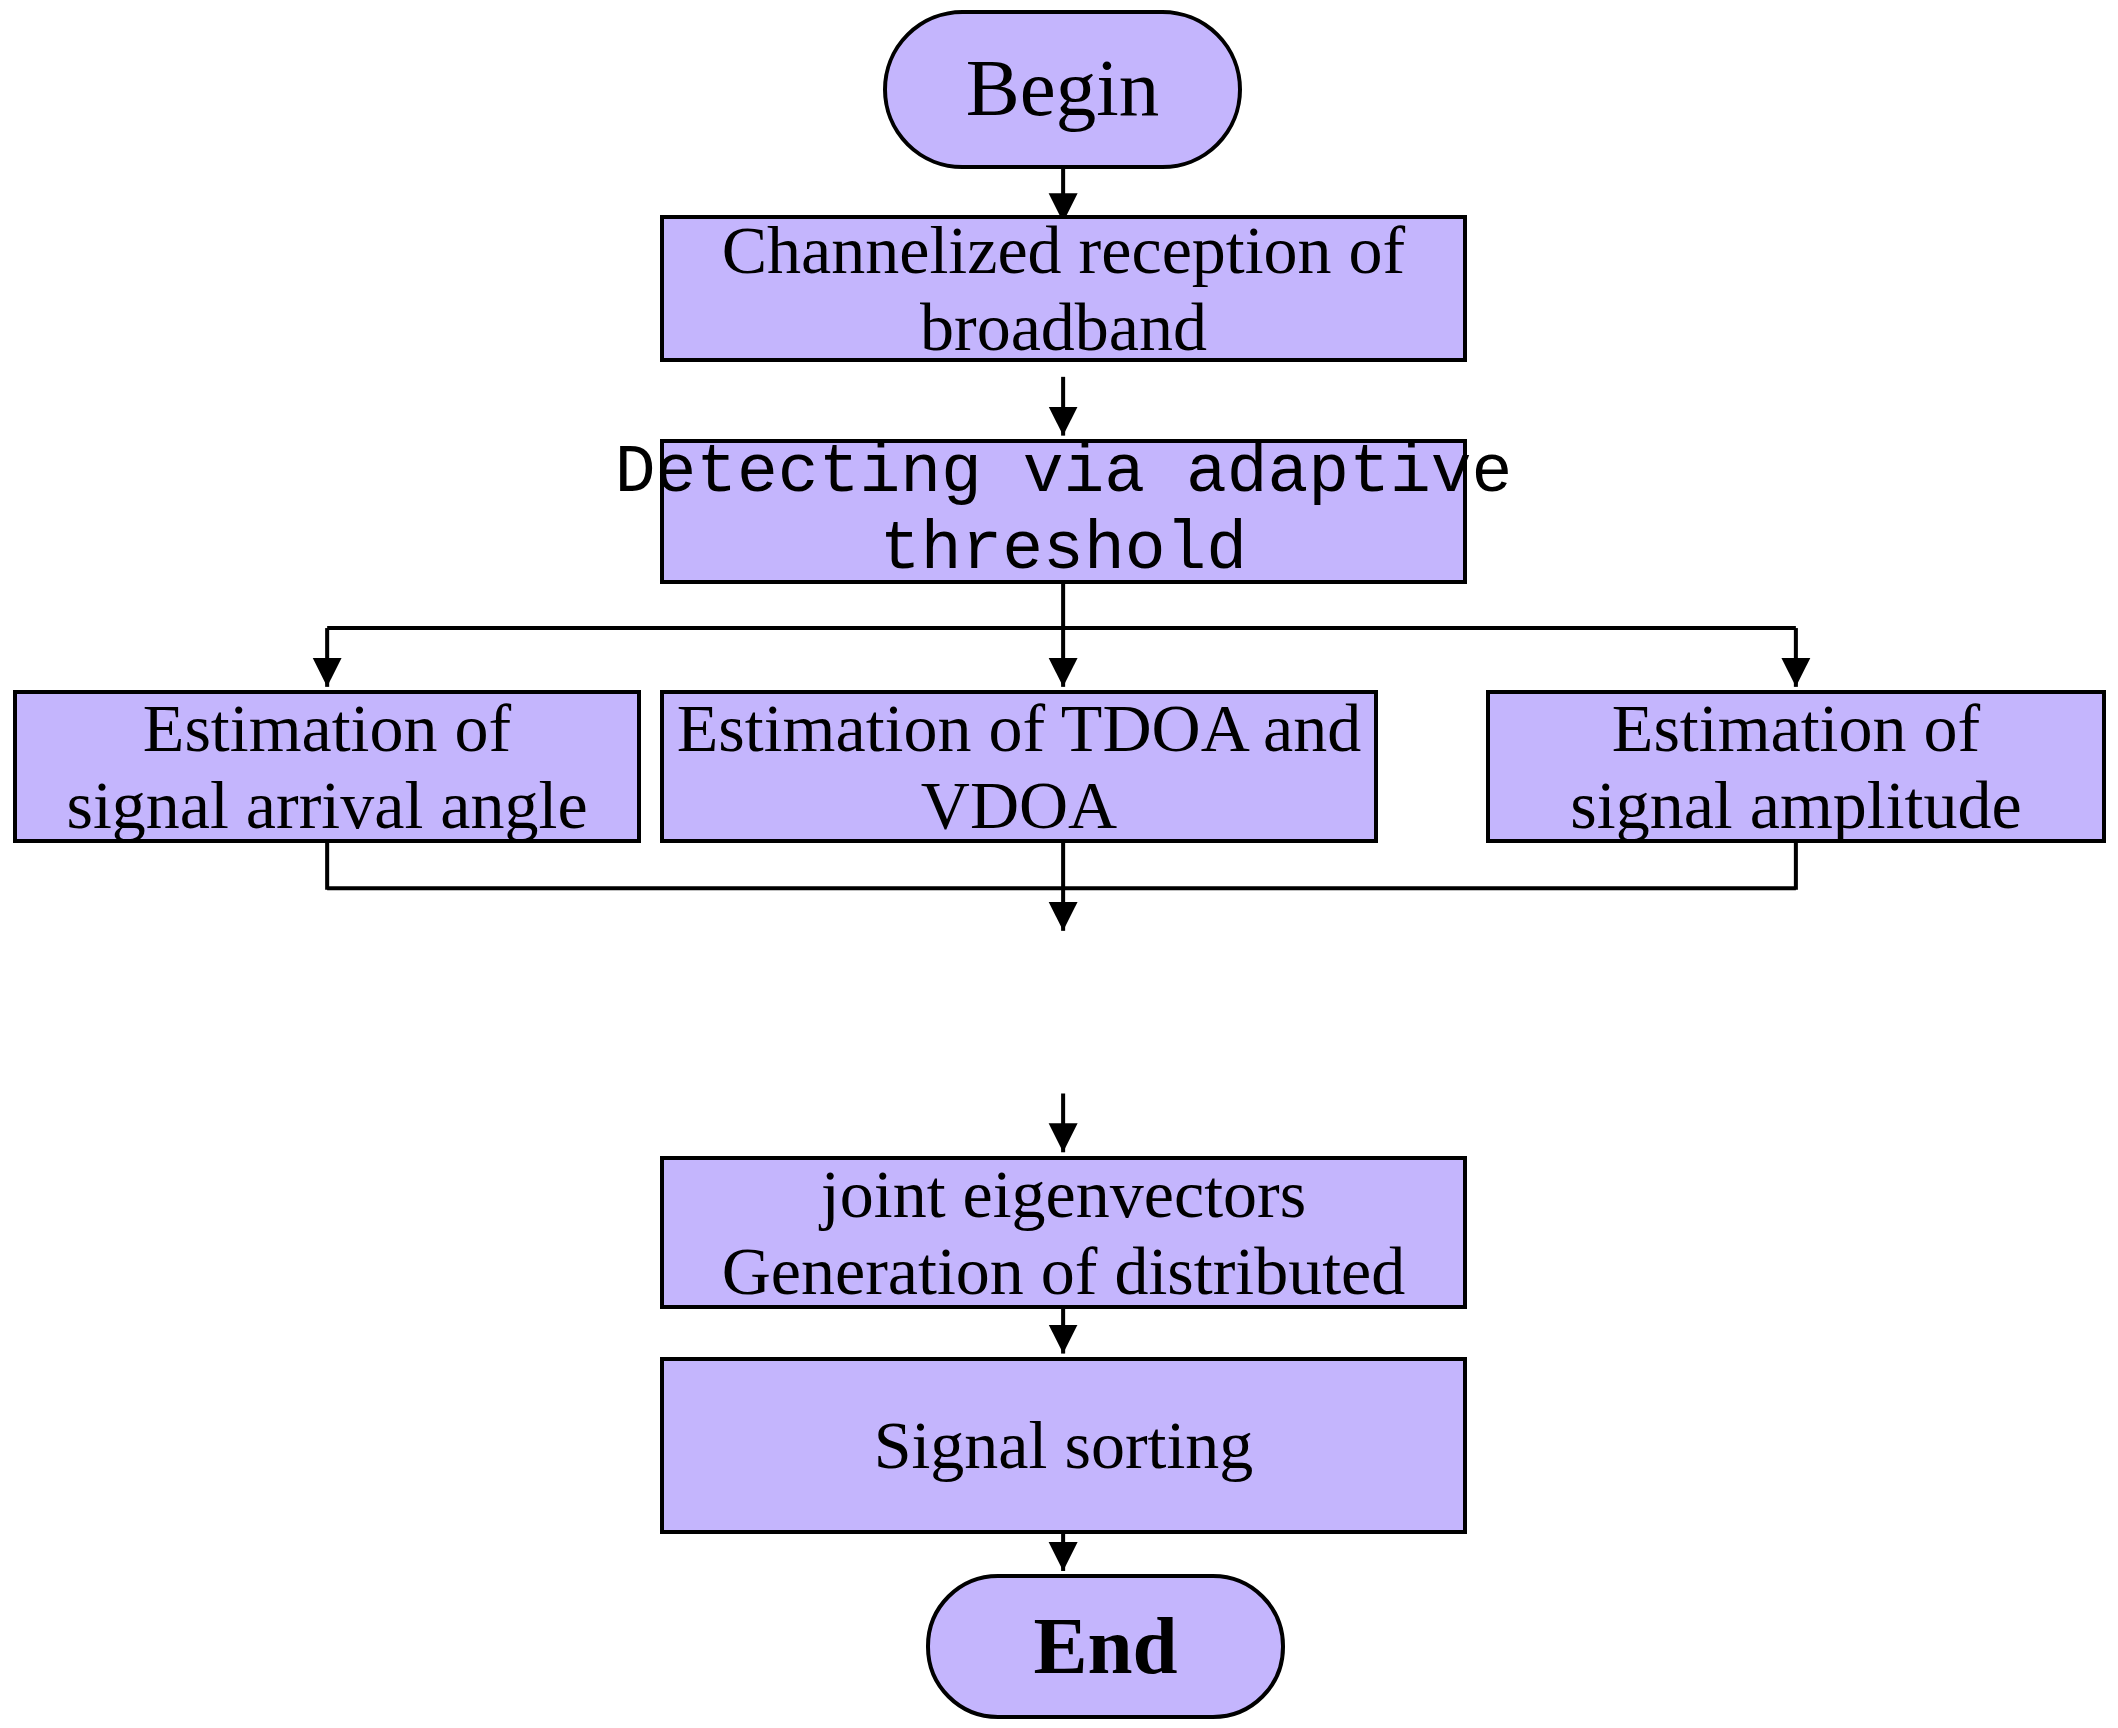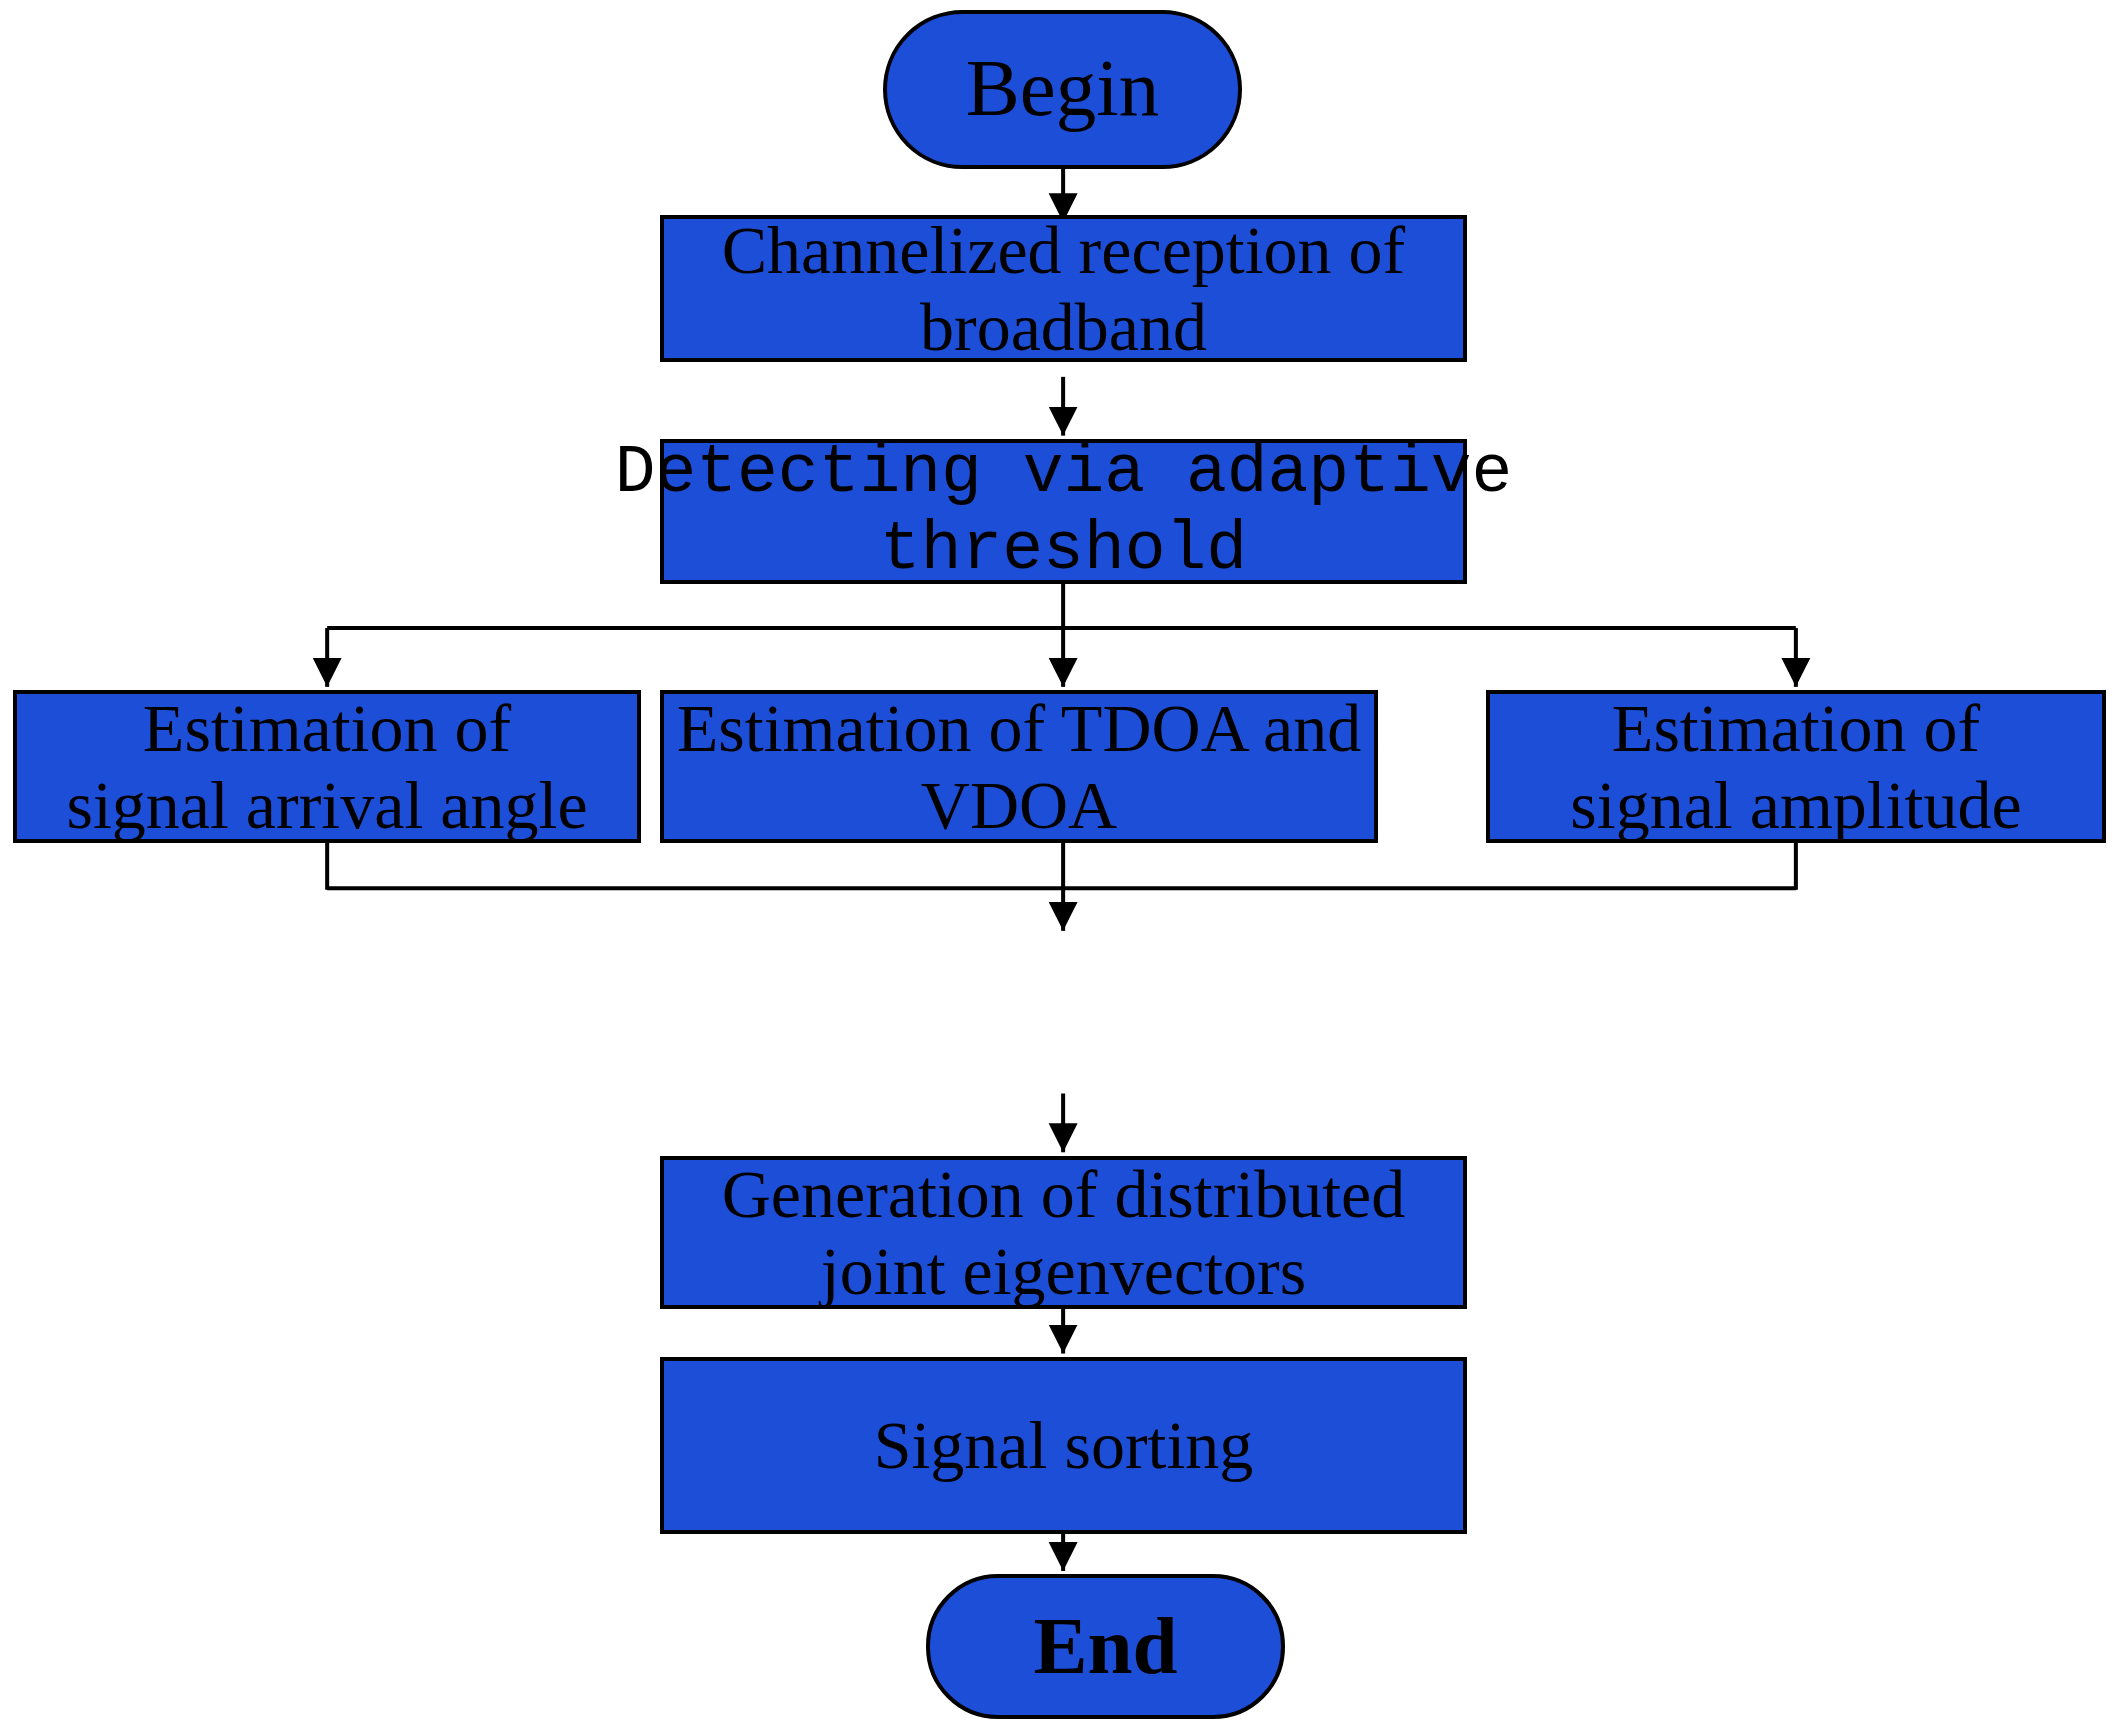--- a/index.html
+++ b/index.html
@@ -20,21 +20,21 @@
     position: absolute;
     left: 0;
     top: 0;
     width: 2119px;
     height: 1728px;
   }
   .node {
     position: absolute;
     box-sizing: border-box;
     border: 4px solid #000000;
-    background: #1d4ed8;
+    background: #c4b5fd;
     display: flex;
     flex-direction: column;
     align-items: center;
     justify-content: center;
     text-align: center;
     font-size: 68px;
     line-height: 1.13;
     color: #000000;
   }
   .node .line {
@@ -116,22 +116,22 @@
     <span class="line">VDOA</span>
   </div>
 
   <div class="node" id="n-est-amp">
     <span class="line">Estimation of</span>
     <span class="line">signal amplitude</span>
   </div>
 
 
   <div class="node" id="n-generation">
+    <span class="line">joint eigenvectors</span>
     <span class="line">Generation of distributed</span>
-    <span class="line">joint eigenvectors</span>
   </div>
 
   <div class="node" id="n-sorting">
     <span class="line">Signal sorting</span>
   </div>
 
   <div class="node terminator" id="n-end">
     <span class="line">End</span>
   </div>
 

